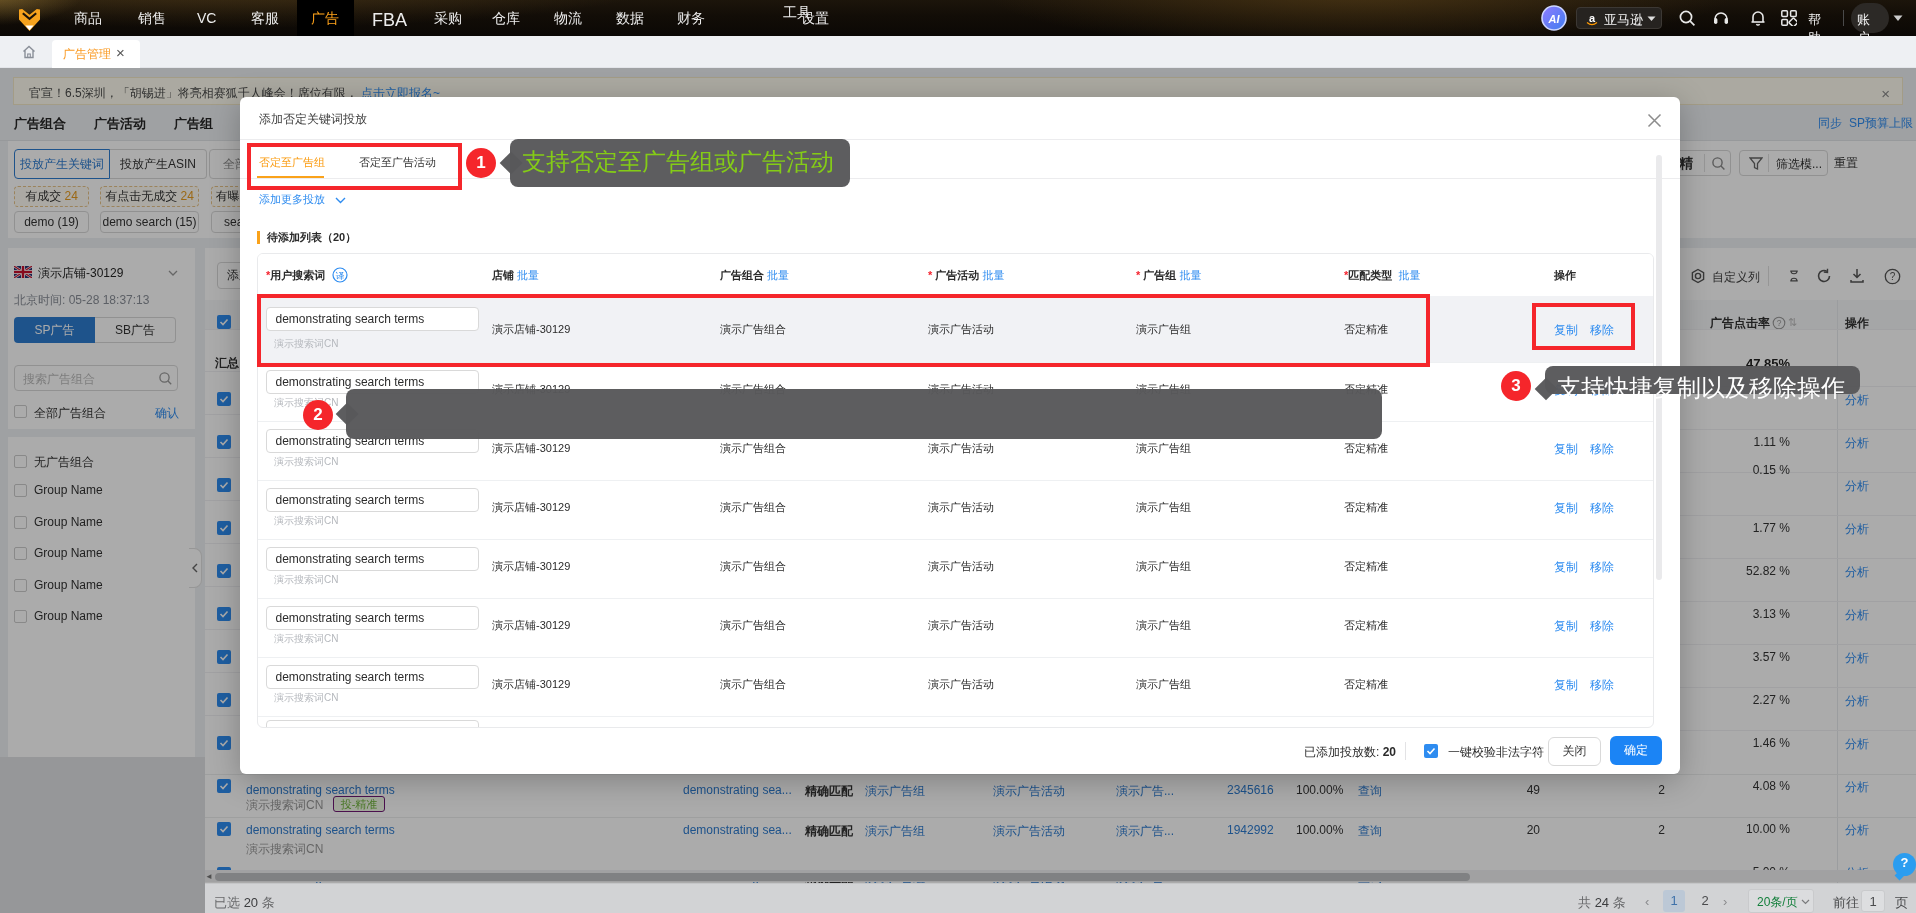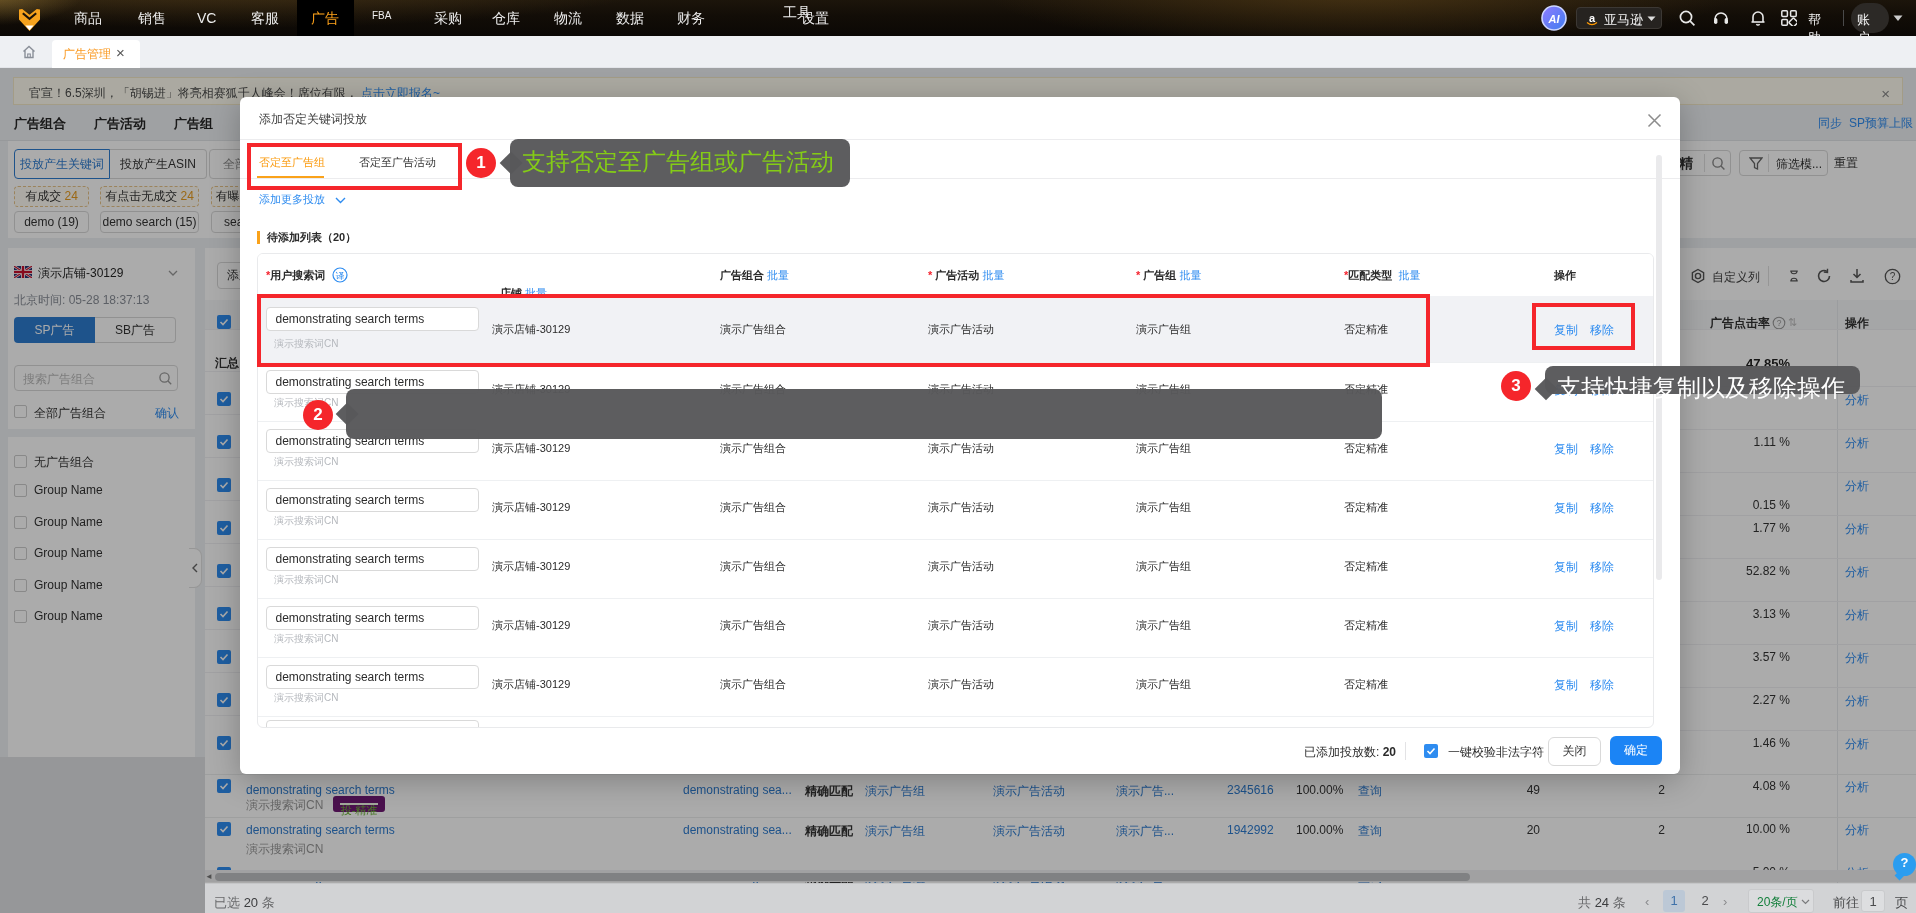--- a/index.html
+++ b/index.html
@@ -150,21 +150,21 @@
     </div>
 <div style="position:absolute;left:1690px;top:367px;width:100px;font-size:12px;color:#333;text-align:right;">1.11 %</div>
 <div style="position:absolute;left:1845px;top:367px;font-size:12px;color:#2e8cf0;">分析</div>
 <div style="position:absolute;left:205px;top:389px;width:35px;height:1px;background:#f0f1f3;"></div>
 <div style="position:absolute;left:1680px;top:404px;width:236px;height:1px;background:#f0f1f3;"></div>
 <div class="cb" style="left:217px;top:410px;">
       <svg width="12" height="12" viewBox="0 0 12 12">
         <path d="M2.5,6 L5,8.5 L9.5,3.5" fill="none" stroke="#fff" stroke-width="1.6"></path>
       </svg>
     </div>
-<div style="position:absolute;left:1690px;top:430px;width:100px;font-size:12px;color:#333;text-align:right;">0.15 %</div>
+<div style="position:absolute;left:1690px;top:395px;width:100px;font-size:12px;color:#333;text-align:right;">0.15 %</div>
 <div style="position:absolute;left:1845px;top:410px;font-size:12px;color:#2e8cf0;">分析</div>
 <div style="position:absolute;left:205px;top:432px;width:35px;height:1px;background:#f0f1f3;"></div>
 <div style="position:absolute;left:1680px;top:447px;width:236px;height:1px;background:#f0f1f3;"></div>
 <div class="cb" style="left:217px;top:453px;">
       <svg width="12" height="12" viewBox="0 0 12 12">
         <path d="M2.5,6 L5,8.5 L9.5,3.5" fill="none" stroke="#fff" stroke-width="1.6"></path>
       </svg>
     </div>
 <div style="position:absolute;left:1690px;top:453px;width:100px;font-size:12px;color:#333;text-align:right;">1.77 %</div>
 <div style="position:absolute;left:1845px;top:453px;font-size:12px;color:#2e8cf0;">分析</div>
@@ -229,21 +229,21 @@
 <div style="position:absolute;left:1845px;top:754px;font-size:12px;color:#2e8cf0;">分析</div>
 <div class="cb" style="left:217px;top:799px;">
       <svg width="12" height="12" viewBox="0 0 12 12">
         <path d="M2.5,6 L5,8.5 L9.5,3.5" fill="none" stroke="#fff" stroke-width="1.6"></path>
       </svg>
     </div>
 <div style="position:absolute;left:1690px;top:797px;width:100px;font-size:12px;color:#333;text-align:right;">5.00 %</div>
 <div style="position:absolute;left:1845px;top:797px;font-size:12px;color:#2e8cf0;">分析</div>
 <div style="position:absolute;left:246px;top:715px;font-size:12px;color:#2e7cd0;">demonstrating search terms</div>
 <div style="position:absolute;left:246px;top:729px;font-size:12px;color:#999;">演示搜索词CN</div>
-    <div style="position:absolute;left:333px;top:728px;width:52px;height:16px;background:#f2fae8;border:7px solid #701a75;border-radius:3px;font-size:11px;color:#6fb33a;text-align:center;line-height:15px;">投-精准</div>
+    <div style="position:absolute;left:333px;top:728px;width:52px;height:16px;background:#f2fae8;border:1px solid #701a75;border-radius:3px;font-size:11px;color:#6fb33a;text-align:center;line-height:15px;">投-精准</div>
 <div style="position:absolute;left:683px;top:715px;font-size:12px;color:#2e7cd0;">demonstrating sea...</div>
 <div style="position:absolute;left:805px;top:715px;font-size:12px;color:#333;font-weight:bold;">精确匹配</div>
 <div style="position:absolute;left:865px;top:715px;font-size:12px;color:#2e7cd0;">演示广告组</div>
 <div style="position:absolute;left:993px;top:715px;font-size:12px;color:#2e7cd0;">演示广告活动</div>
 <div style="position:absolute;left:1116px;top:715px;font-size:12px;color:#2e7cd0;">演示广告...</div>
 <div style="position:absolute;left:1227px;top:715px;font-size:12px;color:#2e7cd0;">2345616</div>
 <div style="position:absolute;left:1296px;top:715px;font-size:12px;color:#333;">100.00%</div>
 <div style="position:absolute;left:1358px;top:715px;font-size:12px;color:#2e7cd0;">查询</div>
 <div style="position:absolute;left:1440px;top:715px;width:100px;font-size:12px;color:#333;text-align:right;">49</div>
 <div style="position:absolute;left:1565px;top:715px;width:100px;font-size:12px;color:#333;text-align:right;">2</div>
@@ -286,21 +286,21 @@
 <path d="M0,0.5 L3.2,0 L10.5,5.8 L17.8,0 L21,0.5 L21,10.5 L10.5,22 L0,10.5 Z" fill="#f6a21d"></path>
 <path d="M3.8,4.2 L10.5,9.8 L17.2,4.2" fill="none" stroke="#1a1208" stroke-width="2.1"></path>
 <path d="M6.4,16.4 L14.6,16.4 L10.5,21.3 Z" fill="#fff"></path>
 </svg>
 <div style="position:absolute;left:297px;top:0;width:57px;height:36px;background:#000;"></div>
 <div style="position:absolute;left:74px;top:10px;font-size:14px;color:#ededed;">商品</div>
 <div style="position:absolute;left:138px;top:10px;font-size:14px;color:#ededed;">销售</div>
 <div style="position:absolute;left:197px;top:10px;font-size:14px;color:#ededed;">VC</div>
 <div style="position:absolute;left:251px;top:10px;font-size:14px;color:#ededed;">客服</div>
 <div style="position:absolute;left:311px;top:10px;font-size:14px;color:#ffa31a;">广告</div>
-<div style="position:absolute;left:372px;top:10px;font-size:10px;color:#ededed;">FBA</div>
+<div style="position:absolute;left:372px;top:10px;font-size:18px;color:#ededed;">FBA</div>
 <div style="position:absolute;left:434px;top:10px;font-size:14px;color:#ededed;">采购</div>
 <div style="position:absolute;left:492px;top:10px;font-size:14px;color:#ededed;">仓库</div>
 <div style="position:absolute;left:554px;top:10px;font-size:14px;color:#ededed;">物流</div>
 <div style="position:absolute;left:616px;top:10px;font-size:14px;color:#ededed;">数据</div>
 <div style="position:absolute;left:677px;top:10px;font-size:14px;color:#ededed;">财务</div>
 <div style="position:absolute;left:739px;top:4px;font-size:14px;color:#ededed;margin-left:44px;">工具</div>
 <div style="position:absolute;left:801px;top:10px;font-size:14px;color:#ededed;">设置</div>
 <svg style="position:absolute;left:1541px;top:5px;" width="26" height="26" viewBox="0 0 26 26">
 <defs>
         <linearGradient id="ai" x1="0" y1="0" x2="1" y2="1">
@@ -396,21 +396,21 @@
     </svg>
 <div style="position:absolute;left:17px;top:134px;width:3px;height:13px;background:#faa21a;"></div>
 <div style="position:absolute;left:27px;top:133px;font-size:11px;font-weight:bold;color:#2b2b2b;">待添加列表（20）</div>
 <div style="position:absolute;left:17px;top:156px;width:1397px;height:475px;border:1px solid #e9eaec;border-radius:6px;overflow:hidden;background:#fff;">
 <div style="position:absolute;left:0;top:0;width:1397px;height:42px;background:#fff;">
         <div style="position:absolute;left:8px;top:14px;font-size:11px;font-weight:bold;color:#2b2b2b;"><span style="color:#f5222d">*</span>用户搜索词</div>
         <svg style="position:absolute;left:74px;top:13px;" width="16" height="16" viewBox="0 0 16 16">
           <circle cx="8" cy="8" r="7" fill="none" stroke="#2e8cf0" stroke-width="1.2"></circle>
           <text x="8" y="11.5" font-size="9" text-anchor="middle" fill="#2e8cf0">译</text>
         </svg>
-        <div style="position:absolute;left:234px;top:32px;font-size:11px;font-weight:bold;color:#2b2b2b;margin-left:8px;">店铺 <span style="color:#2e8cf0;font-weight:normal;font-size:11px">批量</span></div>
+        <div style="position:absolute;left:234px;top:14px;font-size:11px;font-weight:bold;color:#2b2b2b;">店铺 <span style="color:#2e8cf0;font-weight:normal;font-size:11px">批量</span></div>
         <div style="position:absolute;left:462px;top:14px;font-size:11px;font-weight:bold;color:#2b2b2b;">广告组合 <span style="color:#2e8cf0;font-weight:normal;font-size:11px">批量</span></div>
         <div style="position:absolute;left:670px;top:14px;font-size:11px;font-weight:bold;color:#2b2b2b;"><span style="color:#f5222d">*</span> 广告活动 <span style="color:#2e8cf0;font-weight:normal;font-size:11px">批量</span></div>
         <div style="position:absolute;left:878px;top:14px;font-size:11px;font-weight:bold;color:#2b2b2b;"><span style="color:#f5222d">*</span> 广告组 <span style="color:#2e8cf0;font-weight:normal;font-size:11px">批量</span></div>
         <div style="position:absolute;left:1086px;top:14px;font-size:11px;font-weight:bold;color:#2b2b2b;"><span style="color:#f5222d">*</span>匹配类型&nbsp; <span style="color:#2e8cf0;font-weight:normal;font-size:11px">批量</span></div>
         <div style="position:absolute;left:1296px;top:14px;font-size:11px;font-weight:bold;color:#2b2b2b;">操作</div>
       </div>
 <div style="position:absolute;left:0;top:42px;width:1397px;height:65.5px;background:#f1f2f5;"></div>
       <div style="position:absolute;left:7.5px;top:53px;width:213px;height:24px;border:1px solid #d9d9d9;border-radius:4px;background:#fff;font-size:12px;color:#2b2b2b;line-height:22px;padding-left:9px;">demonstrating search terms</div>
       <div style="position:absolute;left:16px;top:83px;font-size:10px;color:#b5b8bd;">演示搜索词CN</div>
       <div style="position:absolute;left:234px;top:68px;font-size:11px;color:#2b2b2b;">演示店铺-30129</div>

